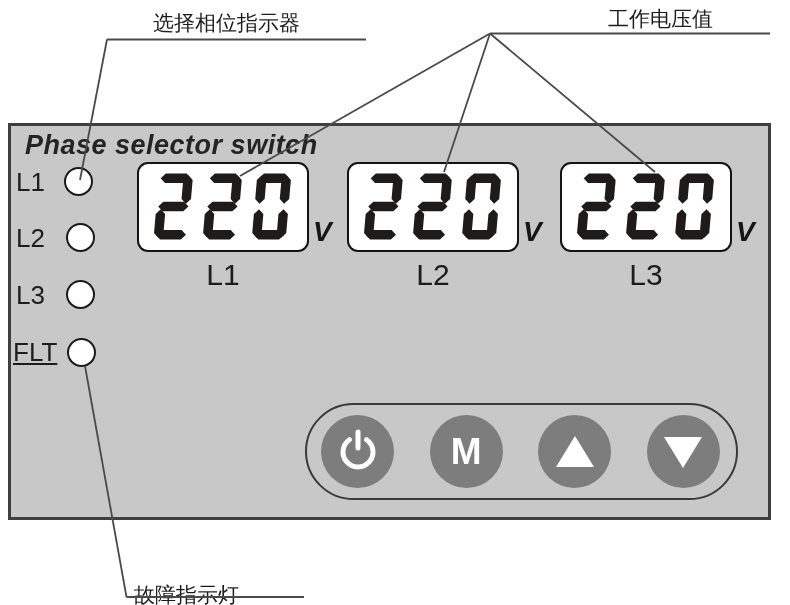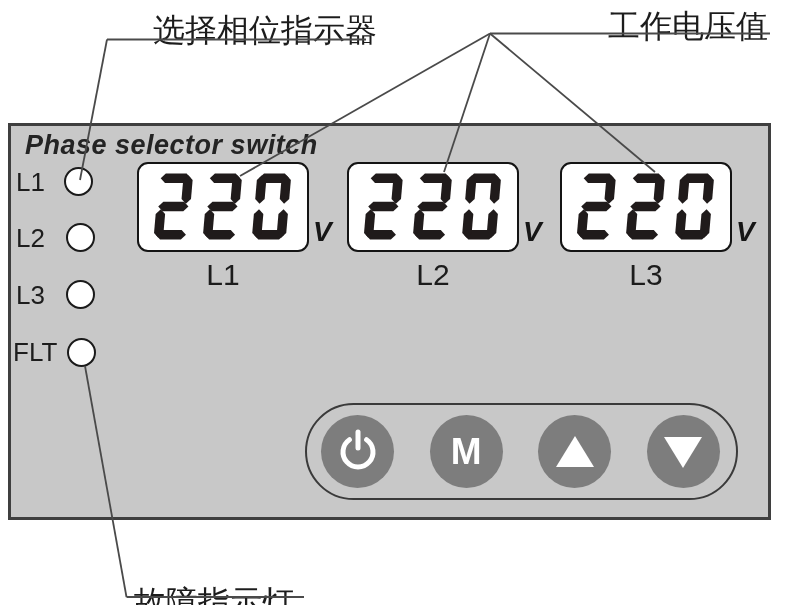--- a/index.html
+++ b/index.html
@@ -3,21 +3,21 @@
 <meta charset="utf-8">
 <style>
   :root{
     --panel-bg:#c8c8c8; --display-bg:#ffffff; --seg:#201b1b;
     --btn-bg:#7d7d7d; --line:#4a4a4a; --ink:#1d1d1d; --border-dark:#3f3f3f;
   }
   *{margin:0;padding:0;box-sizing:border-box;}
   body{background:#ffffff;font-family:"Liberation Sans",sans-serif;}
   .stage{position:relative;width:790px;height:605px;background:#fff;overflow:hidden;}
 
-  .annot{position:absolute;font-size:32px;color:#1c1c1c;white-space:nowrap;
+  .annot{position:absolute;font-size:21px;color:#1c1c1c;white-space:nowrap;
          font-family:"DejaVu Sans","Liberation Sans",sans-serif;}
   .annot-label1{left:153px;top:9px;}
   .annot-label2{left:590px;top:5px;margin-left:18px;}
   .annot-label3{left:134px;top:565px;margin-top:16px;}
 
   .overlay{position:absolute;left:0;top:0;width:790px;height:605px;pointer-events:none;z-index:5;}
   .overlay line{stroke:var(--line);stroke-width:1.8;}
 
   .panel{position:absolute;left:8px;top:123px;width:763px;height:397px;
          background:var(--panel-bg);border:3px solid var(--border-dark);}
@@ -63,21 +63,21 @@
 
     <span class="ind-label" style="left:5px;top:43px;">L1</span>
     <span class="led" style="left:52.5px;top:40.5px;"></span>
 
     <span class="ind-label" style="left:5px;top:99px;">L2</span>
     <span class="led" style="left:54.5px;top:96.5px;"></span>
 
     <span class="ind-label" style="left:5px;top:156px;">L3</span>
     <span class="led" style="left:54.5px;top:153.5px;"></span>
 
-    <span class="ind-label" style="left:2px;top:213px;">FLT</span>
+    <span class="ind-label" style="left:2px;top:213px;text-decoration:underline;">FLT</span>
     <span class="led" style="left:55.5px;top:211.5px;"></span>
 
     <div class="display-group" style="left:126px;">
       <div class="display-box">
           <svg viewBox="0 0 172 90">
             <g transform="translate(19,10) skewX(-5)">
               <polygon points="2,5 7,0 29,0 34,5 29,10 7,10" fill="var(--seg)"></polygon>
               <polygon points="26,7 31,2 36,7 36,27 31,32 26,27" fill="var(--seg)"></polygon>
               <polygon points="2,35 7,30 29,30 34,35 29,40 7,40" fill="var(--seg)"></polygon>
               <polygon points="0,43 5,38 10,43 10,63 5,68 0,63" fill="var(--seg)"></polygon>

